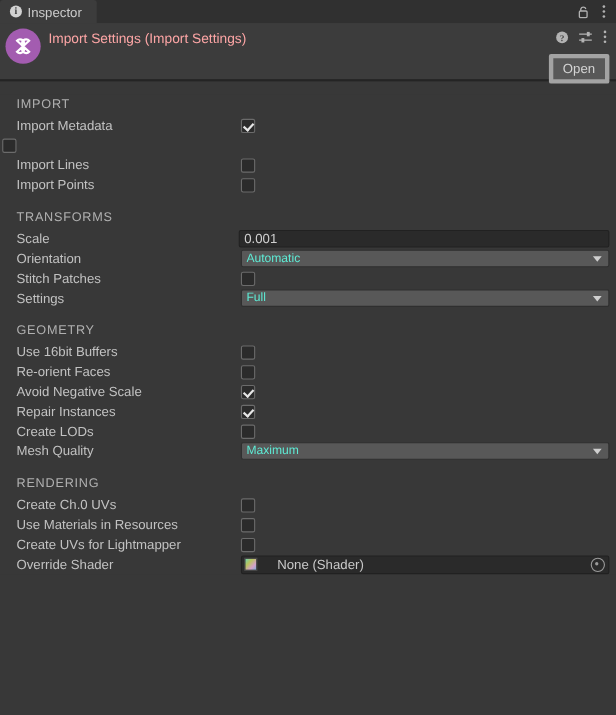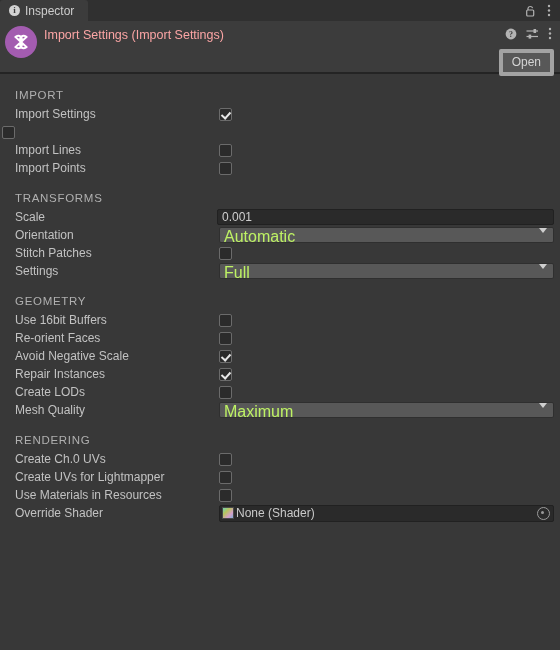--- a/index.html
+++ b/index.html
@@ -171,25 +171,26 @@
   }
 
   
   .dropdown {
     flex: 1;
     height: 16px;
     box-sizing: border-box;
     background: #585858;
     border: 1px solid #2f2f2f;
     border-radius: 2px;
-    color: #bef264;
-    font-size: 16px;
+    color: #5eead4;
+    font-size: 11px;
     padding: 0 4px;
     margin-left: 2px;
     display: flex;
+    align-items: center;
     position: relative;
   }
   .dropdown .dd-text { flex: 1; overflow: hidden; white-space: nowrap; }
   .dd-arrow {
     width: 0; height: 0;
     border-left: 4px solid transparent;
     border-right: 4px solid transparent;
     border-top: 5px solid #cfcfcf;
     margin-right: 2px;
   }
@@ -201,21 +202,21 @@
     box-sizing: border-box;
     background: #2a2a2a;
     border: 1px solid #212121;
     border-radius: 2px;
     color: #c9c9c9;
     font-size: 12px;
     padding: 0 2px 0 2px;
     margin-left: 2px;
     display: flex;
     align-items: center;
-    gap: 2px;
+    gap: 18px;
   }
   .shader-thumb {
     width: 12px; height: 12px;
     background: linear-gradient(135deg,#6fd3b0 0%, #b9c45e 35%, #d6a0c8 70%, #7fb0d8 100%);
     border: 1px solid #4a4a4a;
     box-sizing: border-box;
     flex: none;
   }
   .obj-name { flex: 1; overflow: hidden; white-space: nowrap; }
   .picker-dot {
@@ -294,21 +295,21 @@
         <circle cx="2" cy="11" r="1.2" fill="#c8c8c8"></circle>
       </svg>
     </span>
   </div>
   <div class="open-btn">Open</div>
 </div>
 
 <div class="body" id="sections-root">
     <div class="section-title">IMPORT</div>
     <div class="row">
-      <div class="label">Import Settings</div>
+      <div class="label">Import Metadata</div>
       <div class="field-area">
         <div class="checkbox checked"></div>
       </div>
     </div>
     <div class="row">
       <div class="field-area">
         <div class="checkbox"></div>
       </div>
     </div>
     <div class="row">
@@ -395,27 +396,27 @@
       </div>
     </div>
     <div class="section-title">RENDERING</div>
     <div class="row">
       <div class="label">Create Ch.0 UVs</div>
       <div class="field-area">
         <div class="checkbox"></div>
       </div>
     </div>
     <div class="row">
+      <div class="label">Use Materials in Resources</div>
+      <div class="field-area">
+        <div class="checkbox"></div>
+      </div>
+    </div>
+    <div class="row">
       <div class="label">Create UVs for Lightmapper</div>
-      <div class="field-area">
-        <div class="checkbox"></div>
-      </div>
-    </div>
-    <div class="row">
-      <div class="label">Use Materials in Resources</div>
       <div class="field-area">
         <div class="checkbox"></div>
       </div>
     </div>
     <div class="row">
       <div class="label">Override Shader</div>
       <div class="field-area">
         <div class="objectfield">
           <span class="shader-thumb"></span>
           <span class="obj-name">None (Shader)</span>

